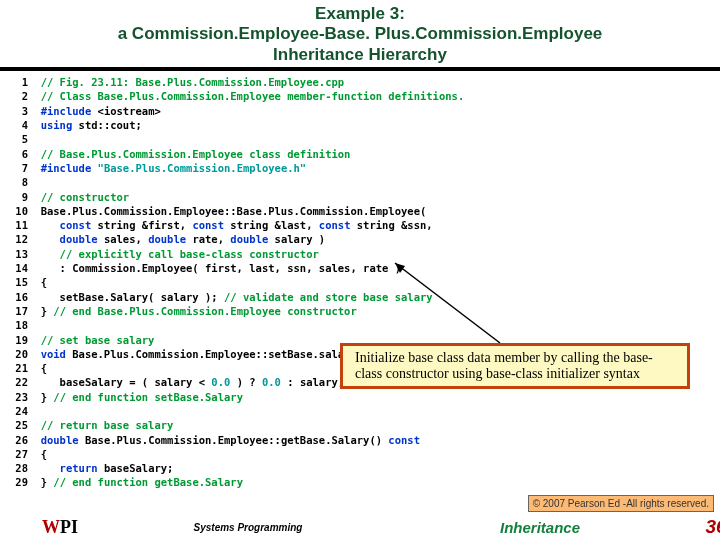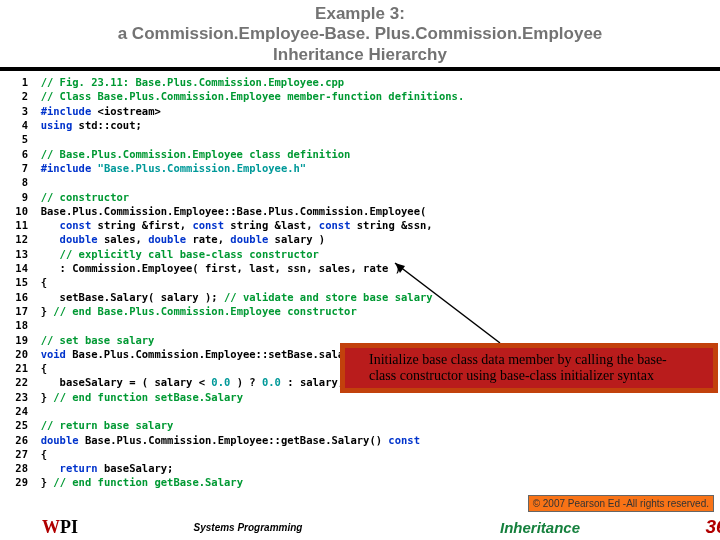--- a/index.html
+++ b/index.html
@@ -12,21 +12,21 @@
     position: relative;
     overflow: hidden;
   }
   .title-block {
     text-align: center;
     font-family: "Comic Sans MS", cursive, sans-serif;
     font-weight: bold;
     font-size: 17px;
     line-height: 1.2;
     padding: 4px 0 2px 0;
-    color: #737373;
+    color: #14532d;
   }
   .title-rule {
     height: 4px;
     background: #000;
     margin: 0;
   }
   .code-area {
     padding: 4px 0 0 6px;
     font-family: "Comic Sans MS", "Arial Rounded MT", monospace;
     font-size: 10.5px;
@@ -42,41 +42,41 @@
     display: inline-block;
     width: 22px;
     text-align: right;
     color: #000;
   }
   .cmt { color: #009933; }
   .kw  { color: #0033cc; }
   .str { color: #009999; }
   .callout {
     position: absolute;
-    background: #b91c1c;
-    border: 5px solid #c2410c;
+    background: #fef9c3;
+    border: 3px solid #c2410c;
     font-family: "Times New Roman", serif;
     font-size: 14px;
-    padding: 4px 24px;
+    padding: 4px 12px;
     width: 320px;
     line-height: 1.15;
     font-weight: normal;
   }
   .arrow-svg {
     position: absolute;
     pointer-events: none;
   }
   .copyright {
     position: absolute;
     right: 6px;
     bottom: 28px;
     border: 1px solid #666;
     font-size: 10px;
     padding: 2px 4px;
-    background: #f97316;
+    background: #fdba74;
     color: #333;
   }
   .footer {
     position: absolute;
     left: 0;
     bottom: 0;
     width: 100%;
     height: 26px;
     display: flex;
     align-items: center;

